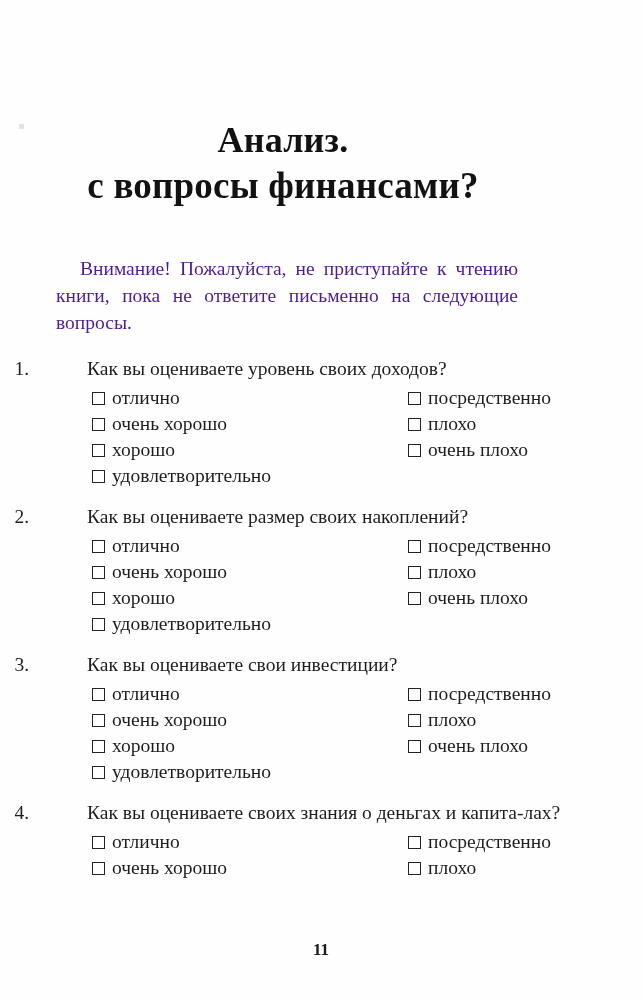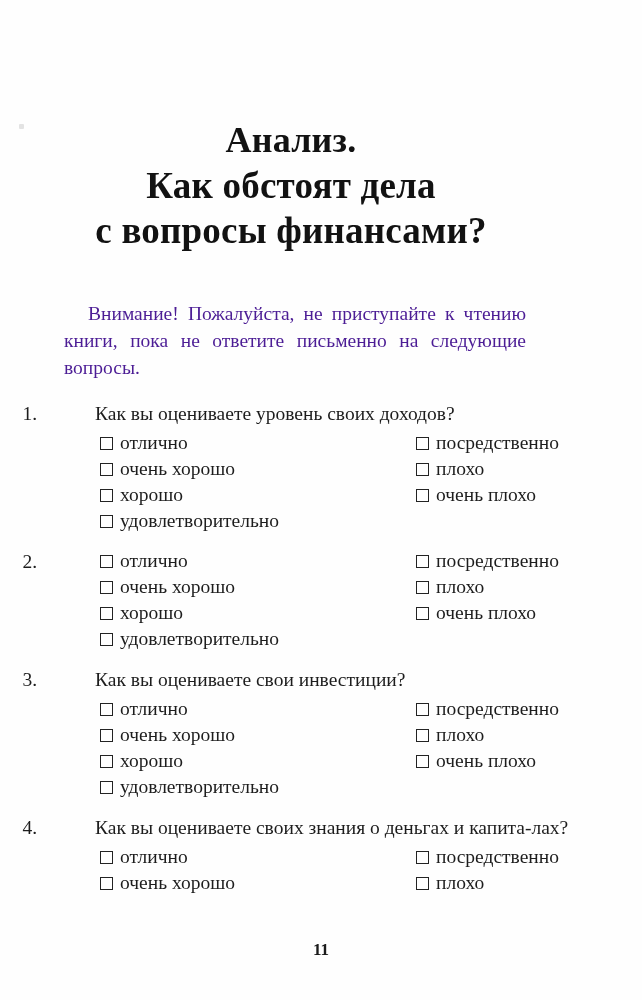--- a/index.html
+++ b/index.html
@@ -31,21 +31,21 @@
     top: 124px;
     width: 5px;
     height: 5px;
     border-radius: 1px;
     background: #d9d9d9;
     opacity: .75;
   }
 
   .content {
     position: absolute;
-    left: 8px;
+    left: 0;
     top: 0;
     width: 566px;
   }
 
   
   .chapter-title {
     margin: 0;
     padding-top: 118px;
     text-align: center;
     font-weight: bold;
@@ -163,21 +163,20 @@
 <body>
 
 <div class="page">
 
   <div class="scan-speck"></div>
 
   <div class="content">
 
     <h1 class="chapter-title">
       <span class="tline tline-1">Анализ.</span>
-      <span class="tline tline-2">Как обстоят дела</span>
       <span class="tline tline-3">с вопросы финансами?</span>
     </h1>
 
     <p class="intro">Внимание! Пожалуйста, не приступайте к чтению книги, пока не ответите письменно на следующие вопросы.</p>
 
     <ol class="questions">
         <li class="question-item">
           <span class="q-number">1.</span>
           <p class="q-text">Как вы оцениваете уровень своих доходов?</p>
           <ul class="options">
@@ -218,20 +217,21 @@
               </label>
               <label class="option col-right empty">
                 <span class="checkbox"></span>
                 <span class="option-label"></span>
               </label>
             </li>
           </ul>
         </li>
         <li class="question-item">
           <span class="q-number">2.</span>
+          <p class="q-text">Как вы оцениваете размер своих накоплений?</p>
           <ul class="options">
             <li class="option-row">
               <label class="option col-left">
                 <span class="checkbox"></span>
                 <span class="option-label">отлично</span>
               </label>
               <label class="option col-right">
                 <span class="checkbox"></span>
                 <span class="option-label">посредственно</span>
               </label>

